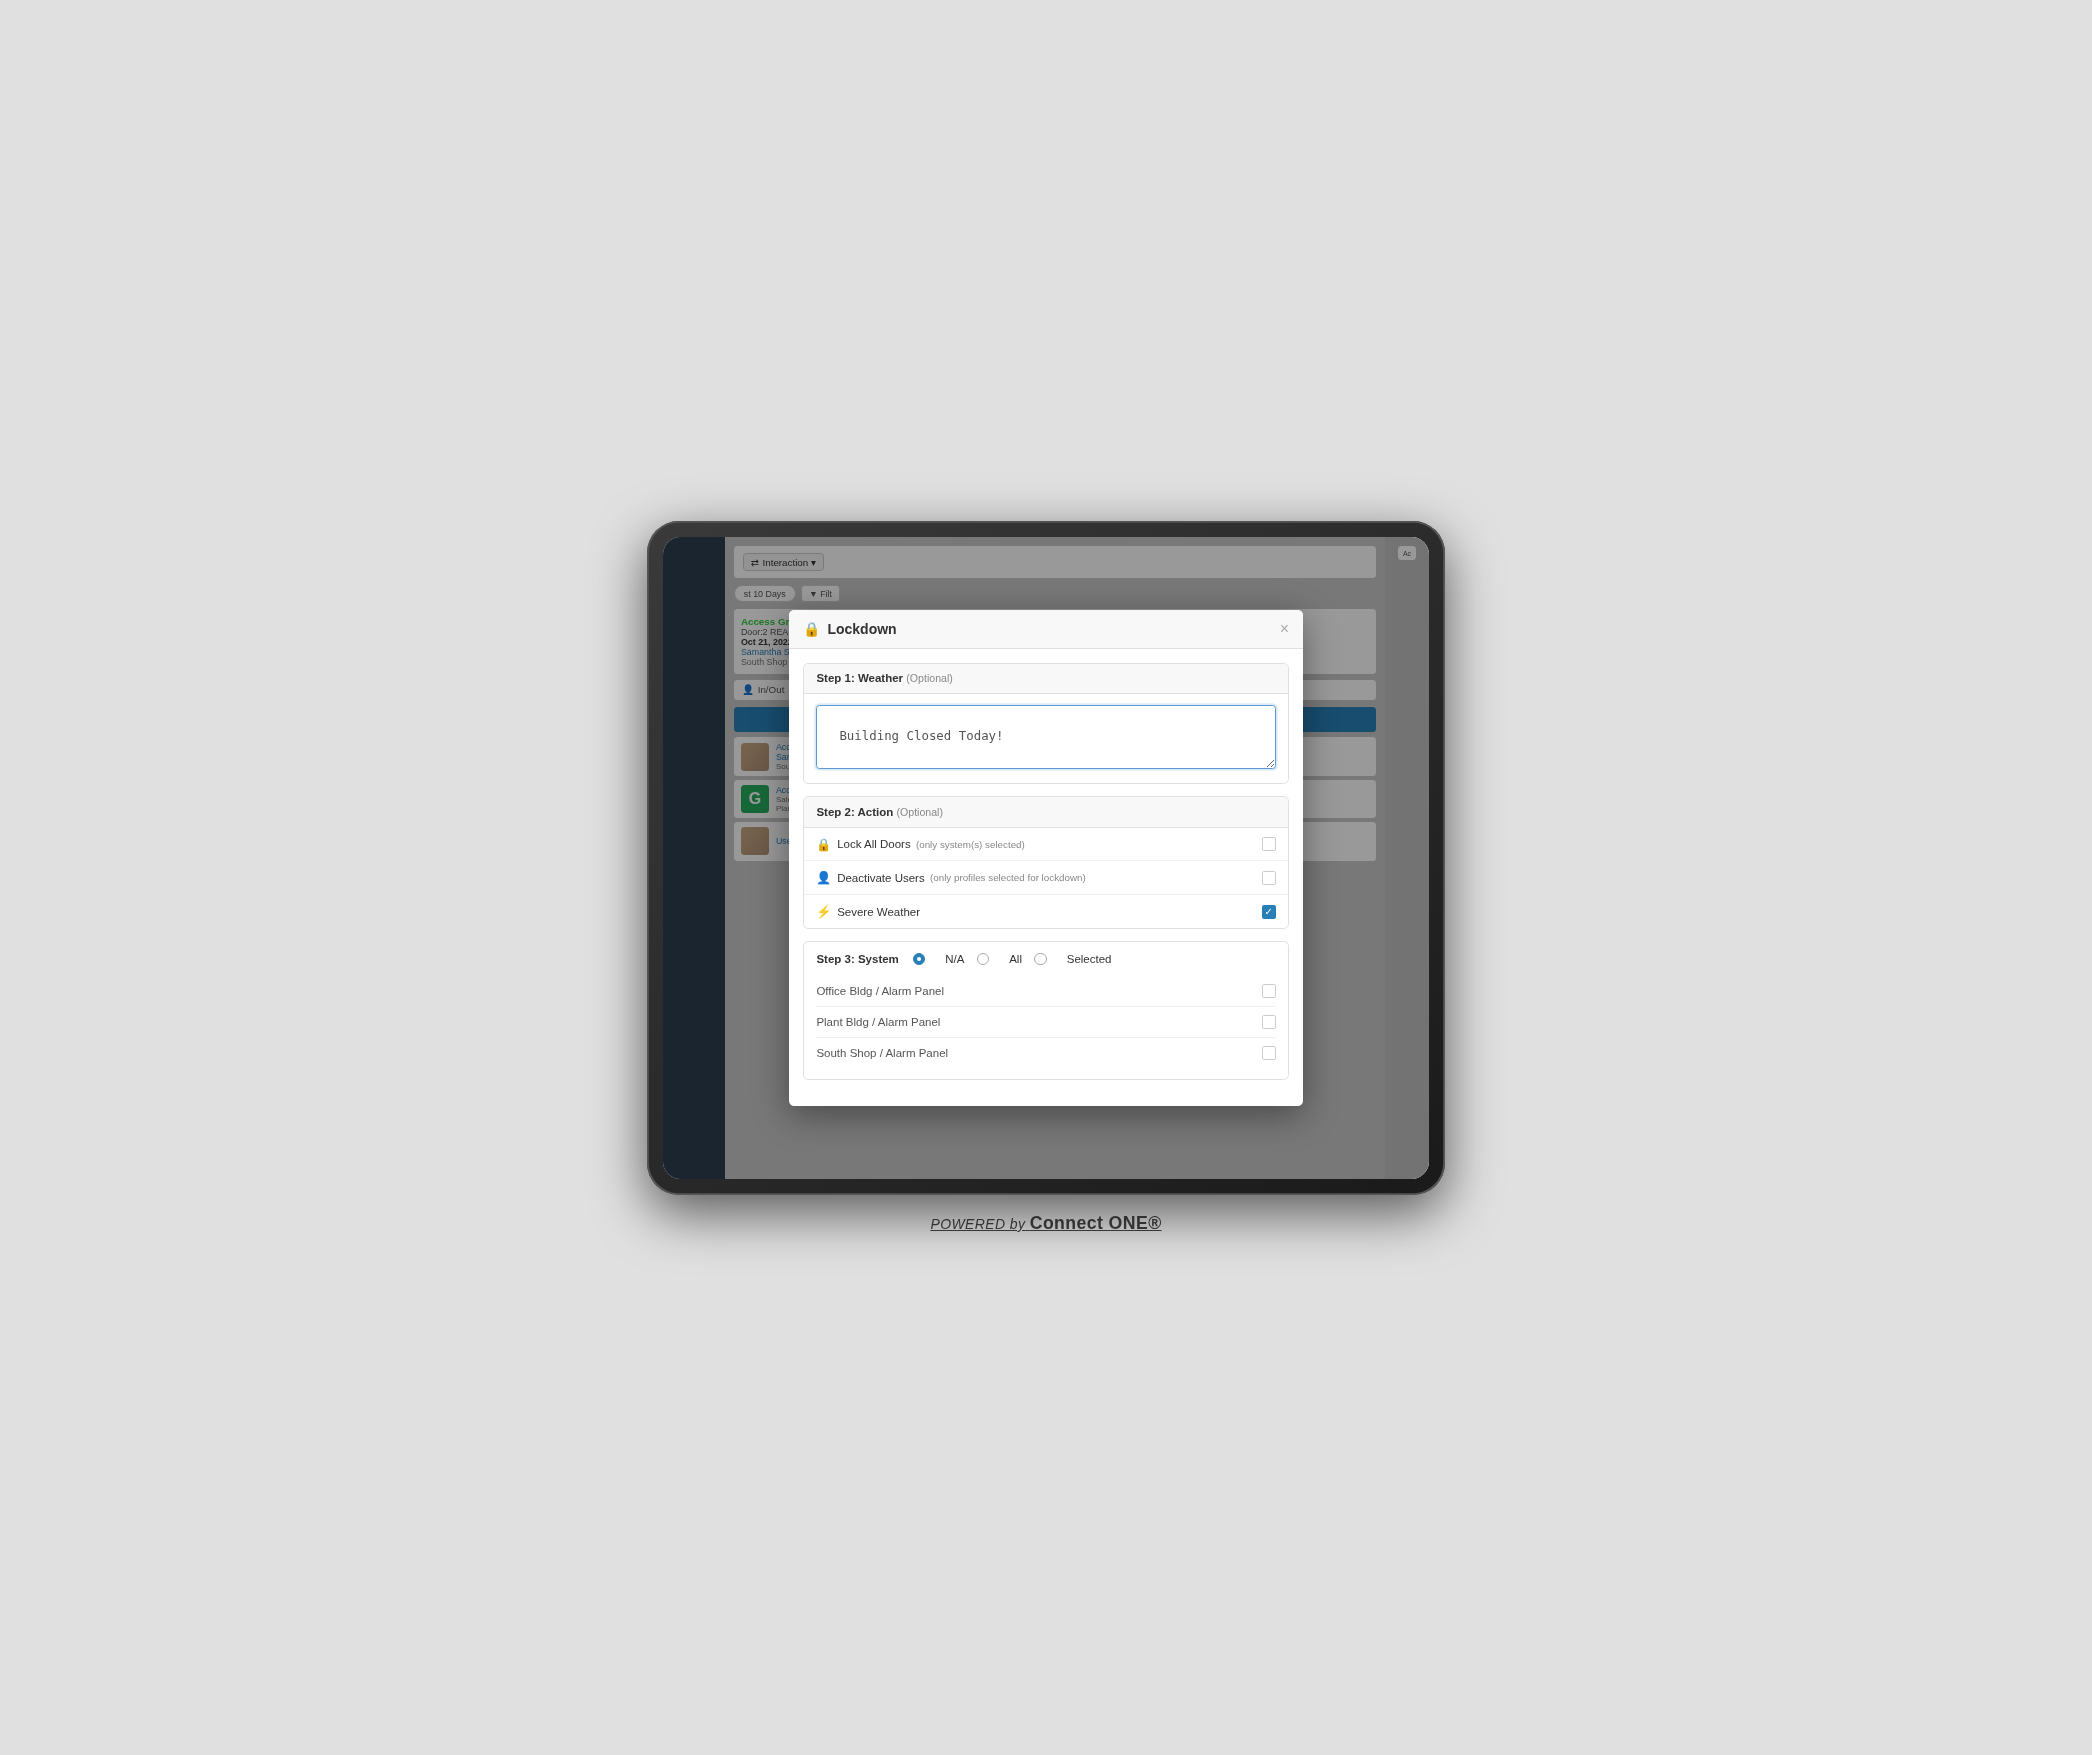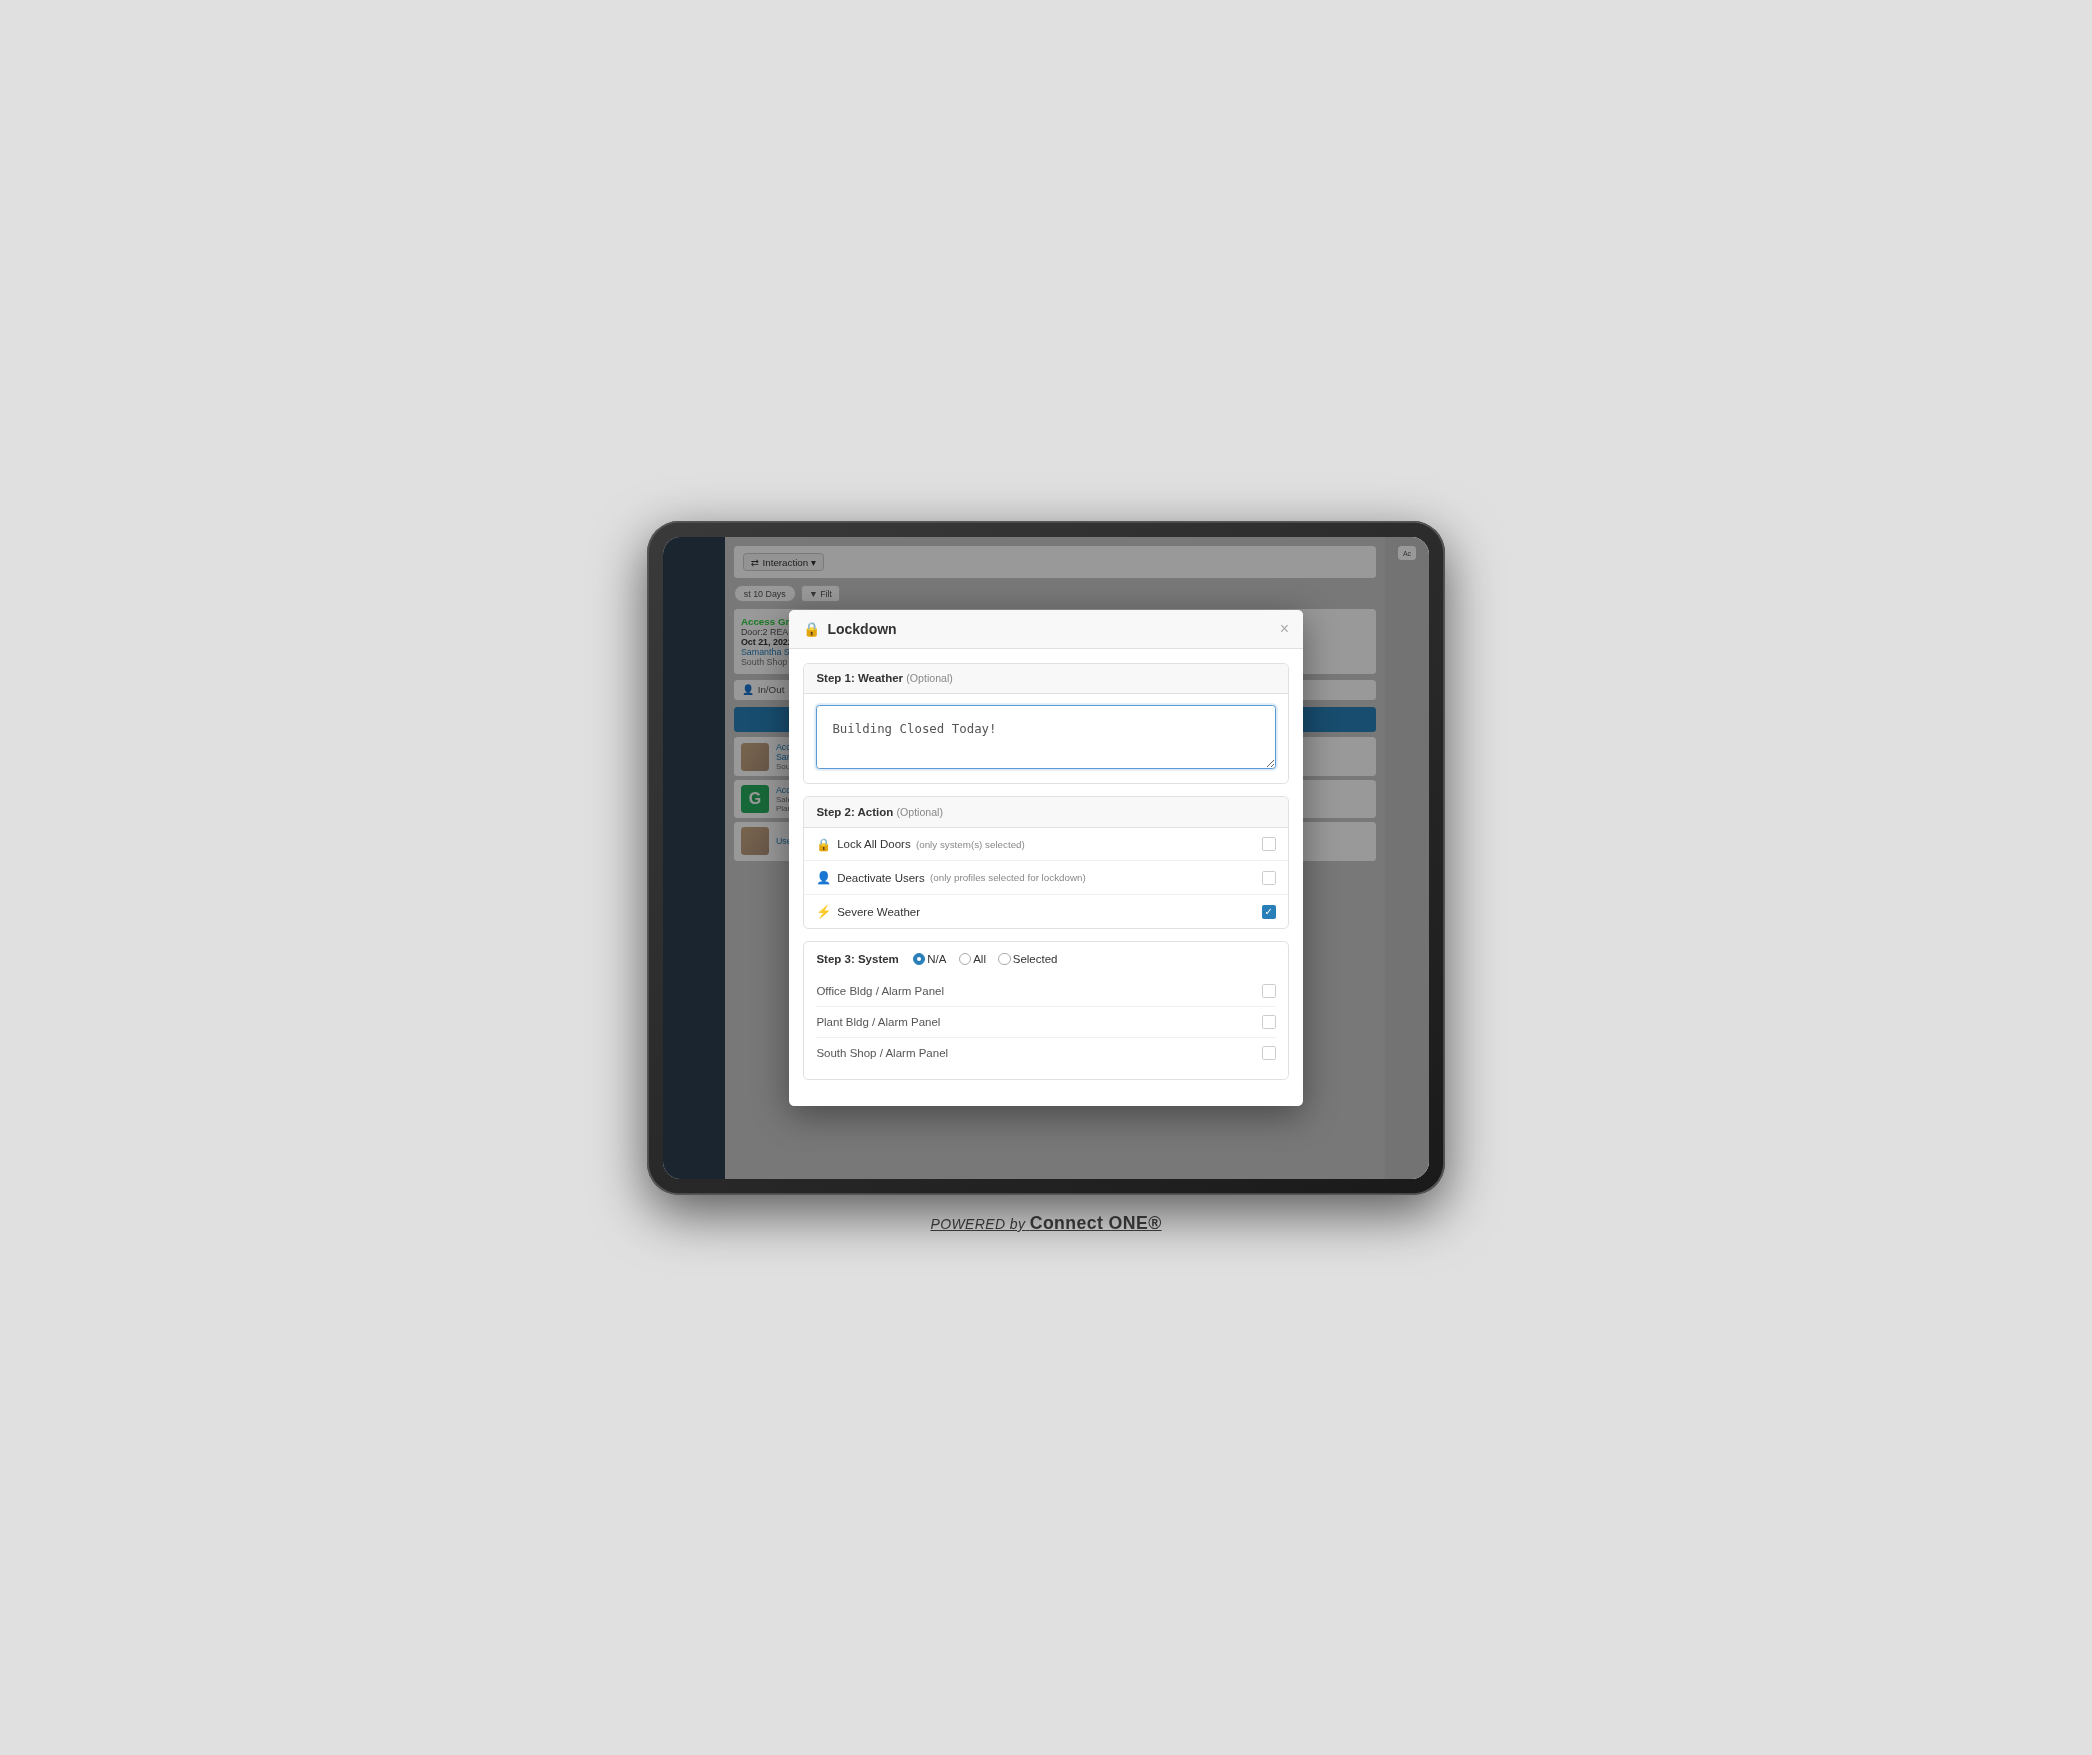--- a/index.html
+++ b/index.html
@@ -286,21 +286,21 @@
 
     .step-content {
       padding: 10.6px 12.4px;
     }
 
     .message-textarea {
       width: 100%;
       height: 64px;
       border: 0.9px solid #5b9bd5;
       border-radius: 3.5px;
-      padding: 15px;
+      padding: 22px;
       font-size: 12.4px;
       color: #555;
       resize: vertical;
       outline: none;
       box-shadow: 0 0 0 1.8px rgba(91,155,213,0.2);
     }
 
     .action-row {
       display: flex;
       align-items: center;
@@ -372,21 +372,21 @@
 
     .radio-group {
       display: flex;
       align-items: center;
       gap: 12.4px;
     }
 
     .radio-option {
       display: flex;
       align-items: center;
-      gap: 2px;
+      gap: 20px;
       font-size: 11.5px;
       color: #333;
       font-weight: normal;
     }
 
     .radio-circle-filled {
       width: 12.4px;
       height: 12.4px;
       border-radius: 50%;
       border: 1.8px solid #2980b9;

